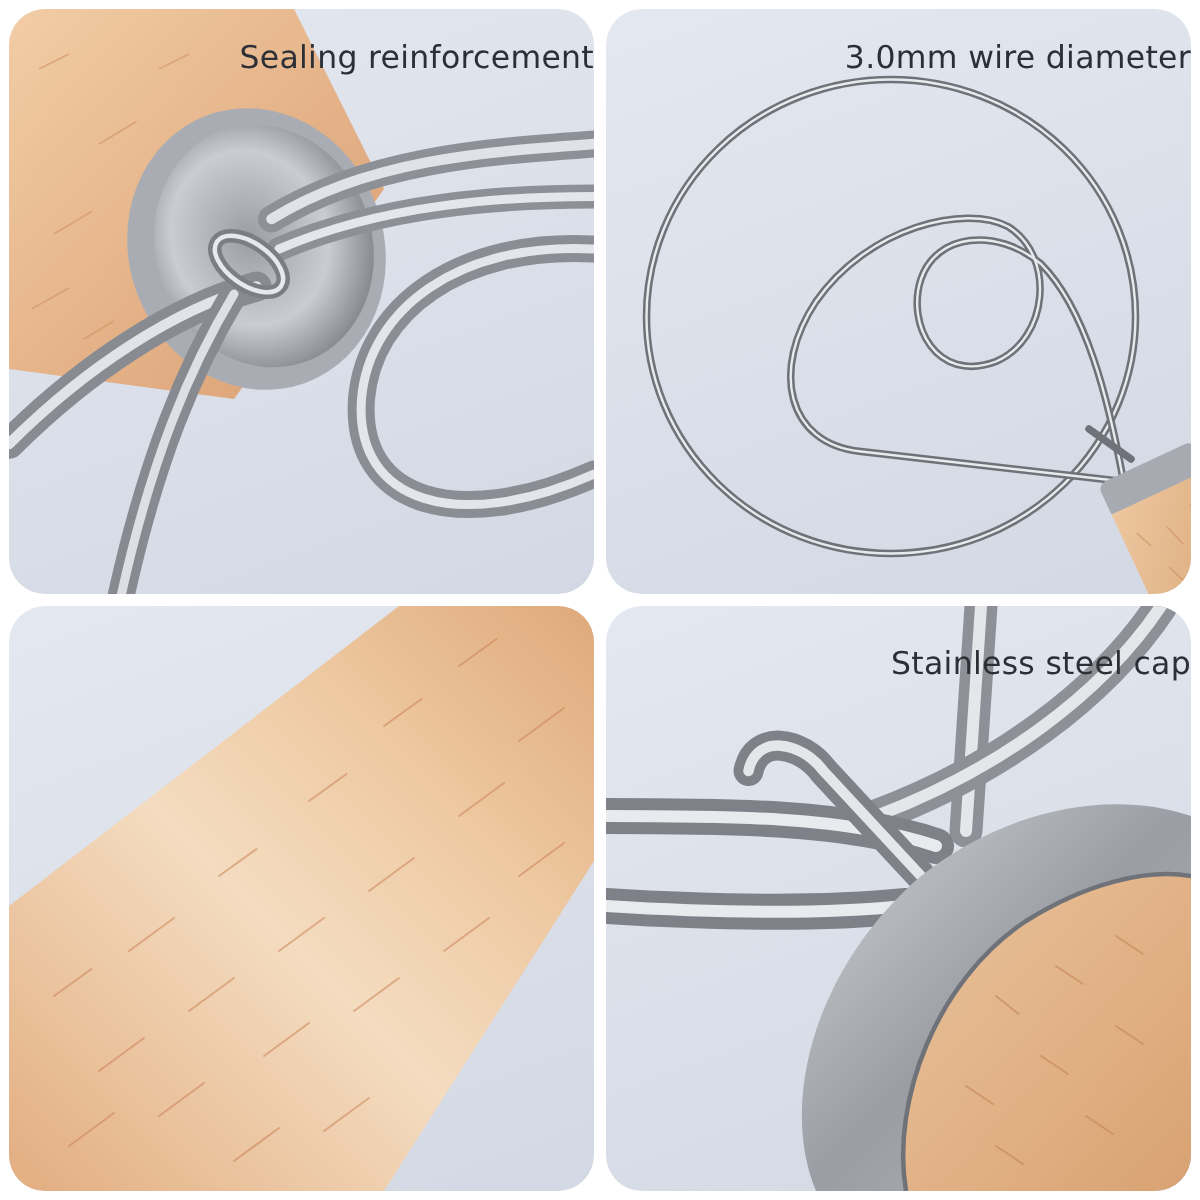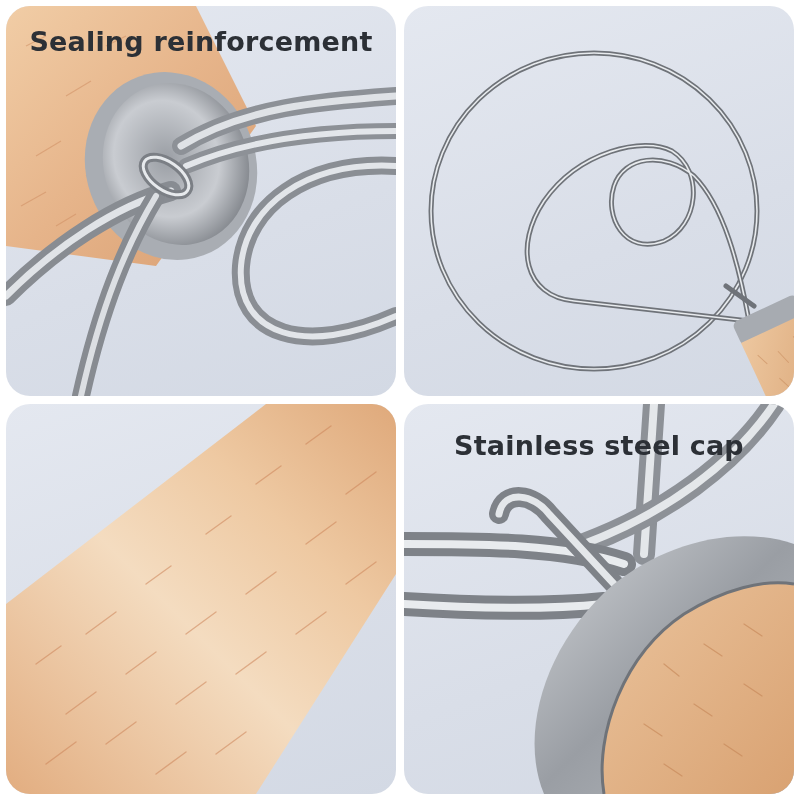--- a/index.html
+++ b/index.html
@@ -9,22 +9,22 @@
     position: absolute; width: 390px; height: 390px;
     border-radius: 24px; overflow: hidden;
     background: linear-gradient(160deg, #e4e8f0 0%, #d9dee8 60%, #d3d9e4 100%);
   }
   .p1 { left: 6px; top: 6px; }
   .p2 { left: 404px; top: 6px; }
   .p3 { left: 6px; top: 404px; }
   .p4 { left: 404px; top: 404px; }
   .panel svg.art { position: absolute; left: 0; top: 0; width: 390px; height: 390px; }
   .caption {
-    position: absolute; left: 0; right: 0; text-align: center;
-    font-weight: bold; font-size: 27px; color: #2c3036; letter-spacing: 0.2px;
+    position: absolute; left: 0; right: 0; text-align: right;
+    font-weight: normal; font-size: 21px; color: #2c3036; letter-spacing: 0.2px;
     white-space: nowrap; z-index: 3;
   }
   .p1 .caption { top: 20px; }
   .p2 .caption { top: 20px; }
   .p3 .caption { top: 26px; }
   .p4 .caption { top: 26px; }
 </style>
 </head>
 <body>
 
@@ -107,20 +107,21 @@
         <rect x="335" y="300" width="70" height="26" rx="6" fill="#a7abb1"></rect>
         <rect x="335" y="322" width="70" height="90" fill="url(#wood2)"></rect>
         <g stroke="#c98d5f" stroke-width="1" opacity="0.6">
           <line x1="345" y1="340" x2="350" y2="352"></line>
             <line x1="365" y1="345" x2="370" y2="360"></line>
           <line x1="385" y1="338" x2="390" y2="350"></line>
             <line x1="355" y1="370" x2="360" y2="382"></line>
         </g>
       </g>
     </svg>
+    <div class="caption">3.0mm wire diameter</div>
   </div>
 
   <div class="panel p3">
     <svg class="art" viewBox="0 0 390 390">
       <defs>
         <linearGradient id="wood3" x1="0" y1="1" x2="1" y2="0">
           <stop offset="0" stop-color="#e2ad80"></stop>
           <stop offset="0.45" stop-color="#f4dcc0"></stop>
           <stop offset="0.7" stop-color="#eec9a2"></stop>
           <stop offset="1" stop-color="#dfa97b"></stop>

